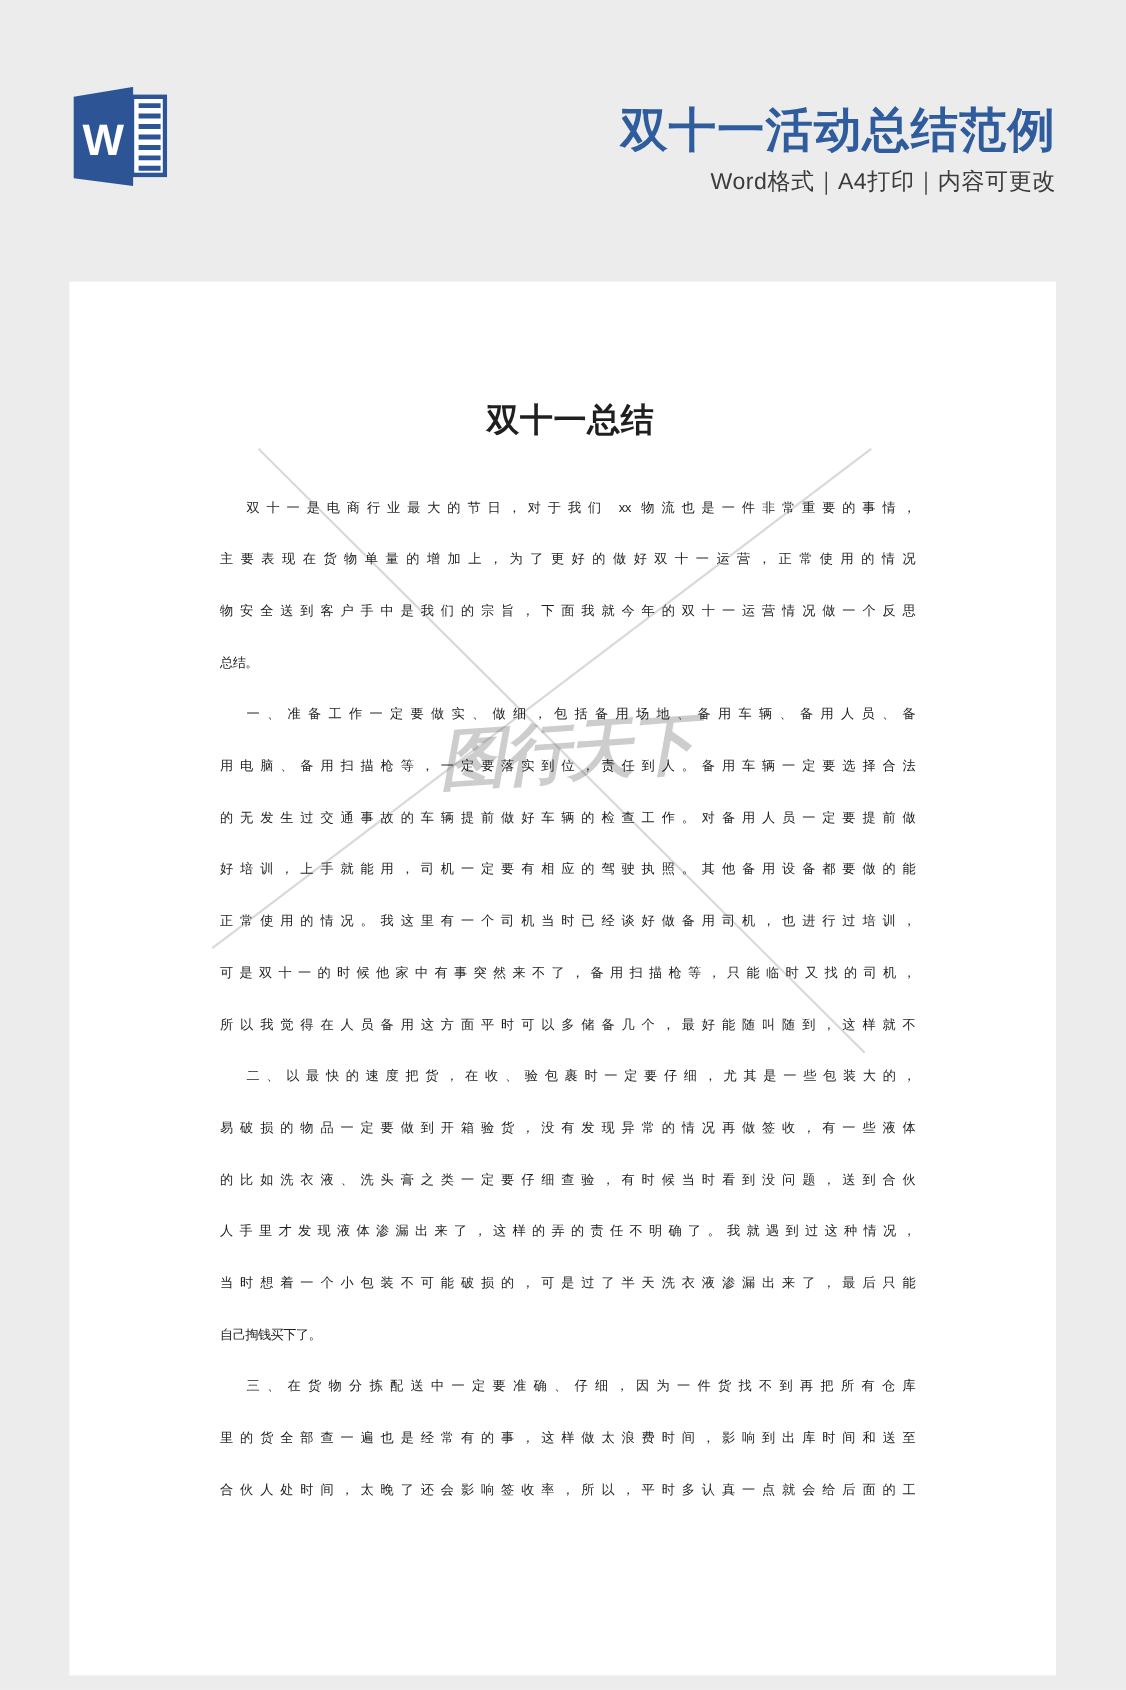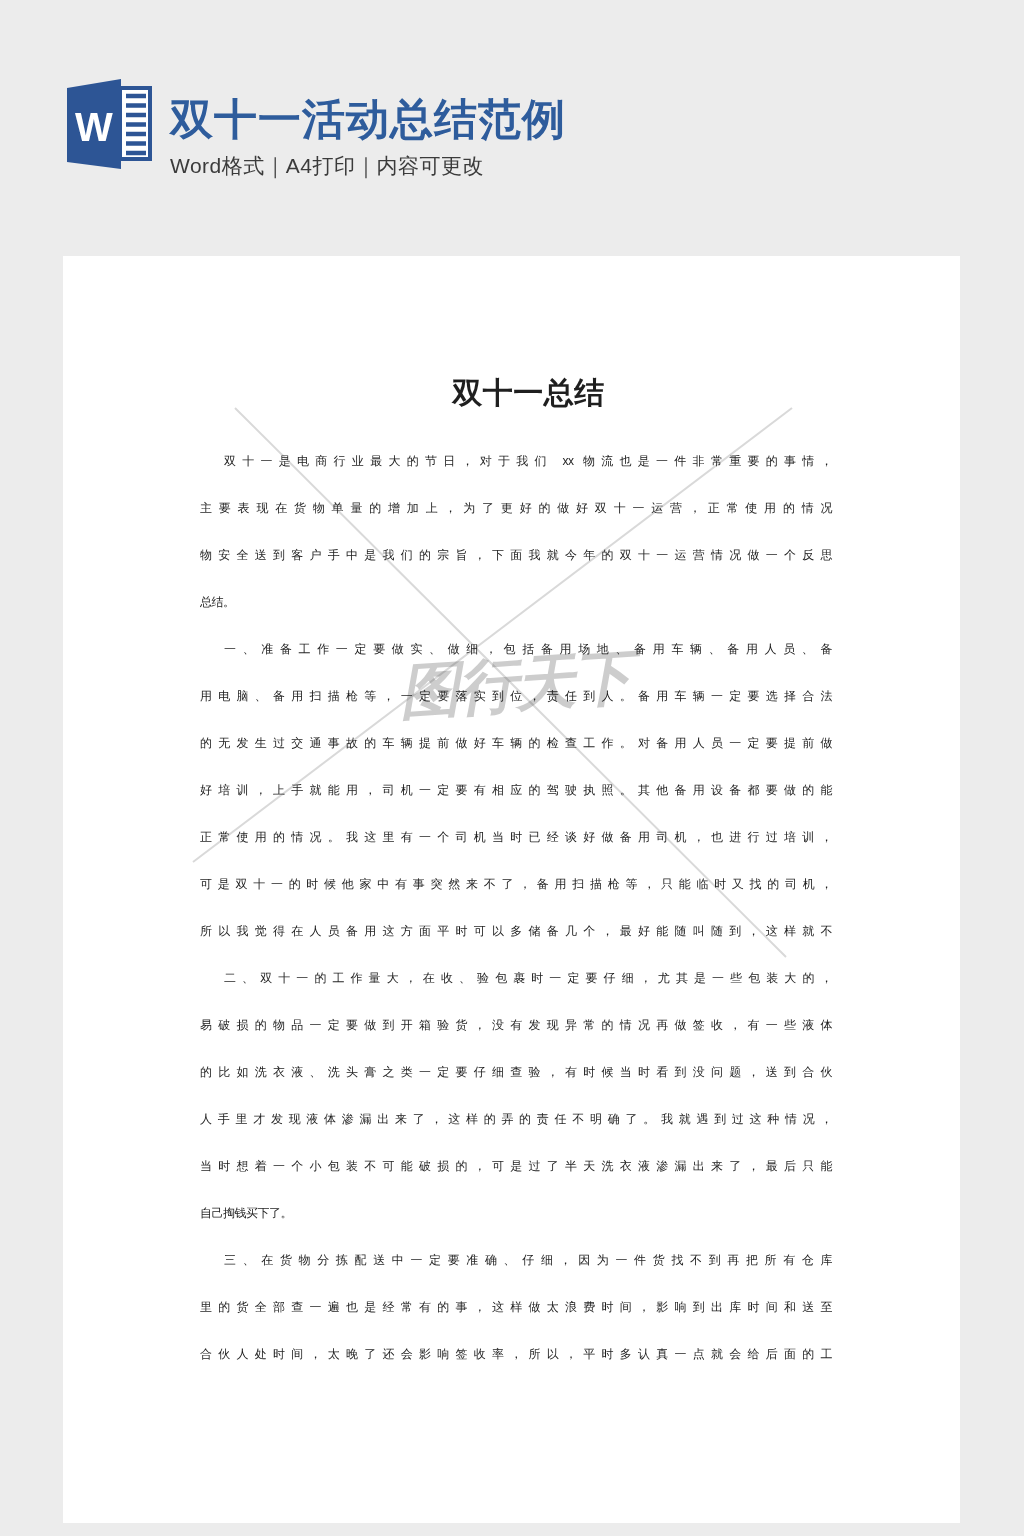--- a/index.html
+++ b/index.html
@@ -4,21 +4,21 @@
 <style>
   html,body{margin:0;padding:0;background:#ececec;}
   .canvas{
     position:relative;width:1024px;height:1536px;overflow:hidden;
     background:var(--bg,#ececec);
     font-family:"Liberation Sans",sans-serif;
   }
   
   .header{position:absolute;left:0;top:0;width:1024px;height:256px;}
   .word-icon{position:absolute;left:64px;top:79px;width:88px;height:90px;}
-  .header-text{position:absolute;left:170px;top:94px;width:790px;text-align:left;}
+  .header-text{position:absolute;left:170px;top:94px;width:790px;text-align:right;}
   .main-title{
     font-size:43px;line-height:50px;font-weight:700;
     color:var(--title-blue,#2e5c9c);letter-spacing:1px;
   }
   .subtitle{
     margin-top:5px;font-size:21px;line-height:34px;font-weight:400;
     color:#3b3b3b;letter-spacing:0.5px;
   }
   
   .page{
@@ -26,21 +26,21 @@
     background:var(--page,#ffffff);
   }
   .wm-lines{position:absolute;left:0;top:0;width:897px;height:1267px;}
   .wm-text{
     position:absolute;left:327px;top:388px;width:250px;height:80px;
     font-family:"DejaVu Serif",serif;font-weight:700;font-style:italic;
     font-size:60px;line-height:80px;letter-spacing:-2px;text-align:center;
     color:rgba(90,90,90,0.30);transform:rotate(-4deg);white-space:nowrap;
   }
   .doc-title{
-    position:absolute;left:0;top:100px;width:897px;margin:17px;
+    position:absolute;left:0;top:100px;width:897px;margin:7px;
     text-align:center;font-size:30px;line-height:40px;font-weight:700;
     color:var(--ink,#1f1f1f);letter-spacing:0.5px;
   }
   .doc-body{
     position:absolute;left:137px;top:182px;width:632px;
     color:var(--ink,#1f1f1f);font-size:12px;letter-spacing:-0.5px;
     font-weight:500;
   }
   .line{
     height:47px;line-height:47px;white-space:nowrap;
@@ -89,21 +89,21 @@
         <div class="line">主要表现在货物单量的增加上，为了更好的做好双十一运营，正常使用的情况</div>
         <div class="line">物安全送到客户手中是我们的宗旨，下面我就今年的双十一运营情况做一个反思</div>
         <div class="line last">总结。</div>
         <div class="line first">一、准备工作一定要做实、做细，包括备用场地、备用车辆、备用人员、备</div>
         <div class="line">用电脑、备用扫描枪等，一定要落实到位，责任到人。备用车辆一定要选择合法</div>
         <div class="line">的无发生过交通事故的车辆提前做好车辆的检查工作。对备用人员一定要提前做</div>
         <div class="line">好培训，上手就能用，司机一定要有相应的驾驶执照。其他备用设备都要做的能</div>
         <div class="line">正常使用的情况。我这里有一个司机当时已经谈好做备用司机，也进行过培训，</div>
         <div class="line">可是双十一的时候他家中有事突然来不了，备用扫描枪等，只能临时又找的司机，</div>
         <div class="line">所以我觉得在人员备用这方面平时可以多储备几个，最好能随叫随到，这样就不</div>
-        <div class="line first">二、双十一的工作量大，在收、验包裹时一定要仔细，尤其是一些包装大的，</div>
+        <div class="line first">二、以最快的速度把货，在收、验包裹时一定要仔细，尤其是一些包装大的，</div>
         <div class="line">易破损的物品一定要做到开箱验货，没有发现异常的情况再做签收，有一些液体</div>
         <div class="line">的比如洗衣液、洗头膏之类一定要仔细查验，有时候当时看到没问题，送到合伙</div>
         <div class="line">人手里才发现液体渗漏出来了，这样的弄的责任不明确了。我就遇到过这种情况，</div>
         <div class="line">当时想着一个小包装不可能破损的，可是过了半天洗衣液渗漏出来了，最后只能</div>
         <div class="line last">自己掏钱买下了。</div>
         <div class="line first">三、在货物分拣配送中一定要准确、仔细，因为一件货找不到再把所有仓库</div>
         <div class="line">里的货全部查一遍也是经常有的事，这样做太浪费时间，影响到出库时间和送至</div>
         <div class="line">合伙人处时间，太晚了还会影响签收率，所以，平时多认真一点就会给后面的工</div>
       </div>
   </div>

